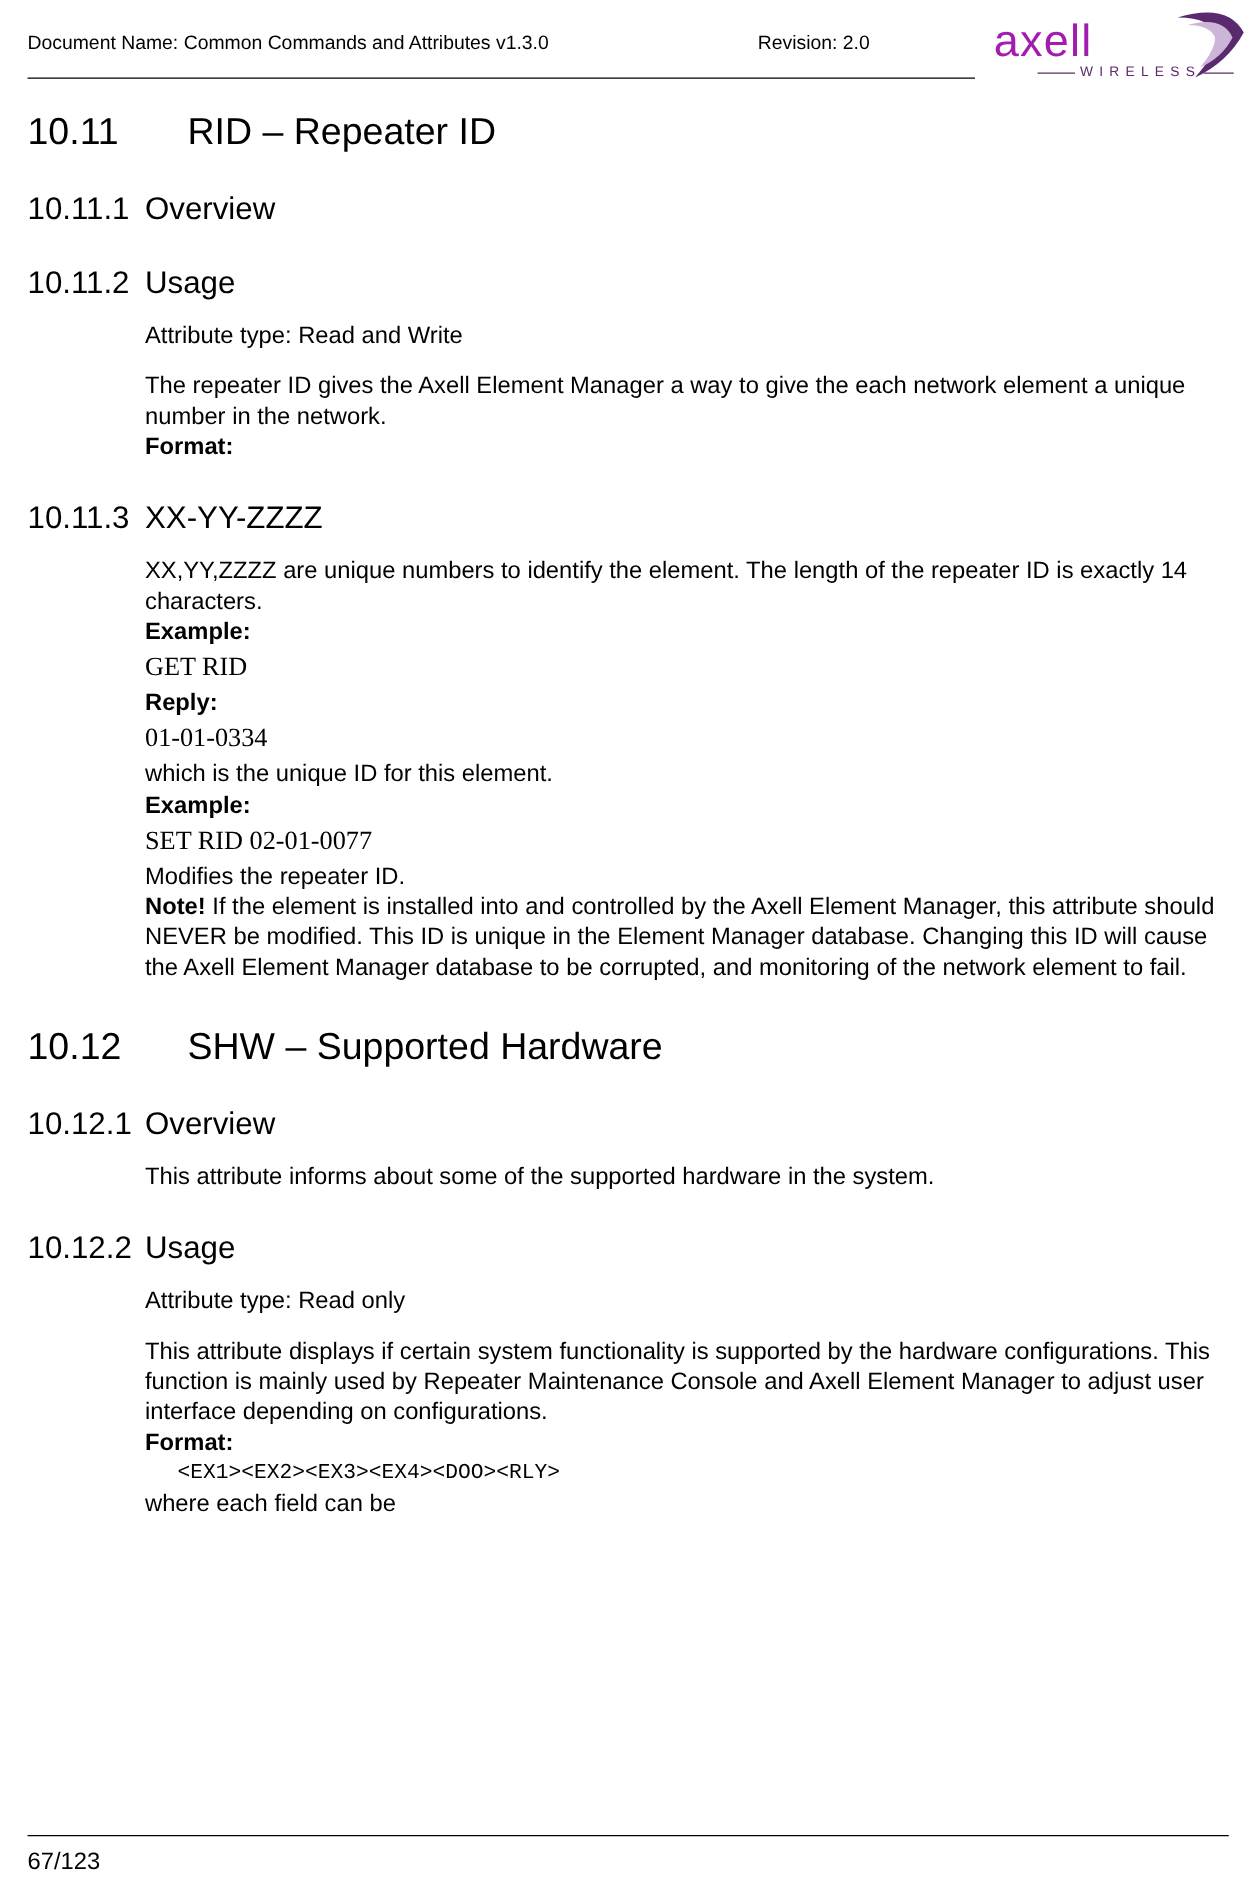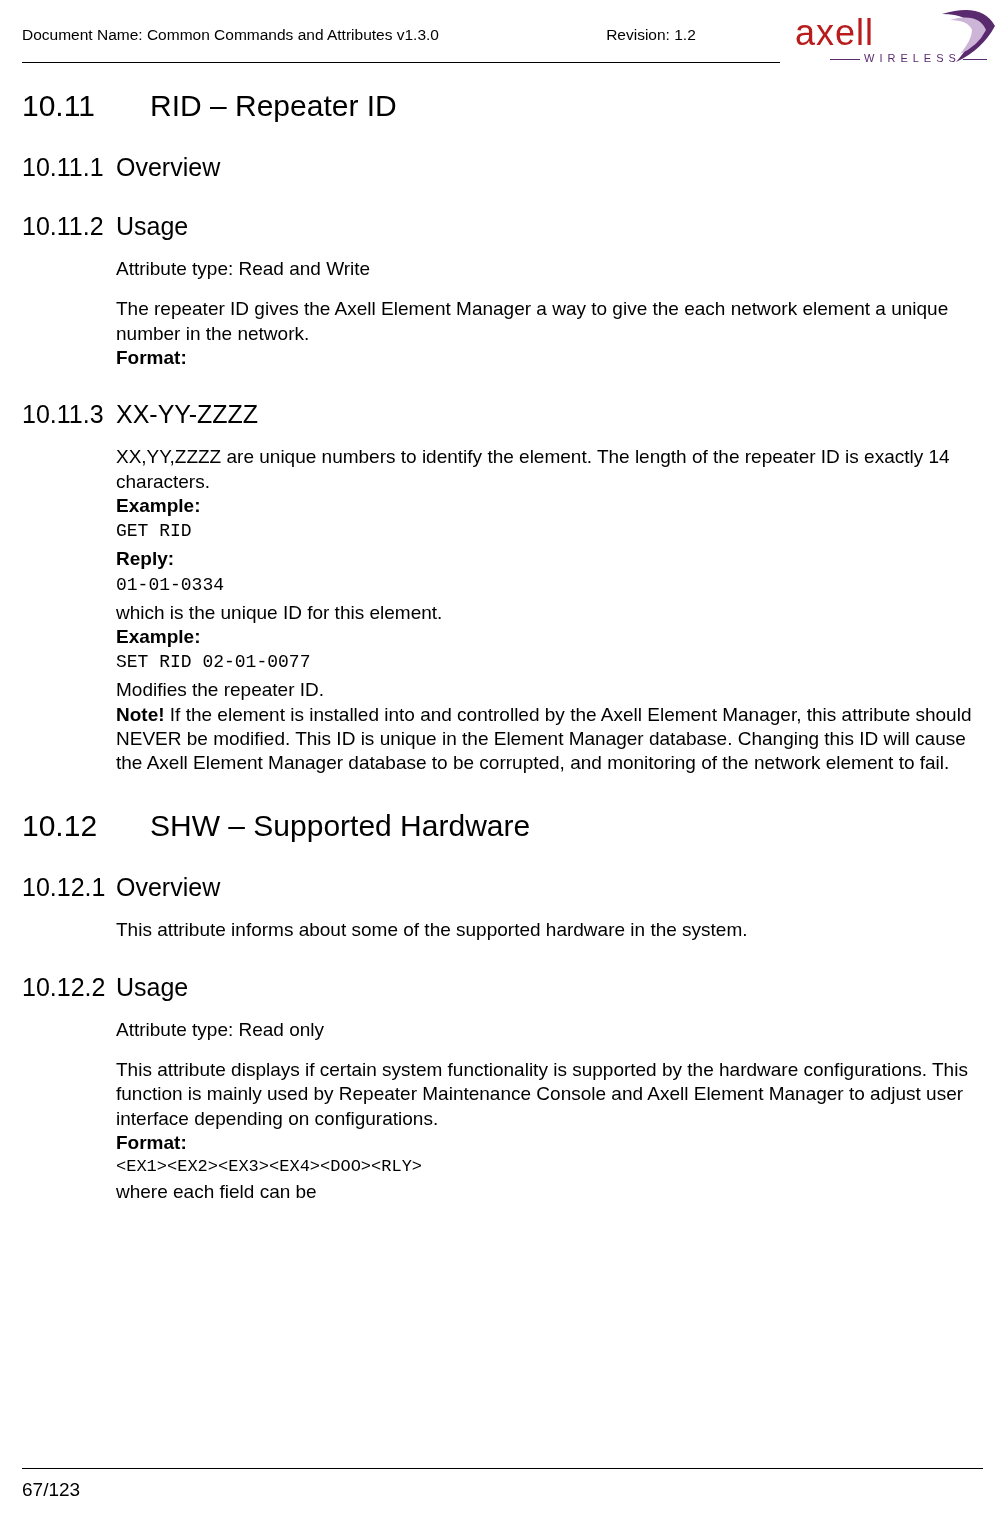--- a/index.html
+++ b/index.html
@@ -49,21 +49,21 @@
     }
     .logo-inner {
       position: relative;
       width: 205px;
       height: 62px;
     }
     .logo-text {
       font-family: Arial, sans-serif;
       font-size: 36px;
       letter-spacing: 1px;
-      color: #b91c1c;
+      color: #a21caf;
       font-weight: 400;
       position: absolute;
       left: 0;
       top: 6px;
     }
     .logo-sub {
       font-family: Arial, sans-serif;
       font-size: 11px;
       letter-spacing: 5px;
       color: #5a2a6e;
@@ -118,22 +118,22 @@
     }
     p.tight {
       font-size: 19px;
       line-height: 1.28;
       margin-top: 0;
     }
     .bold {
       font-weight: 700;
     }
     .mono {
-      font-family: Liberation Mono, monospace;
-      font-size: 18px;
+      font-family: Liberation Serif, serif;
+      font-size: 21px;
       line-height: 1.28;
       margin-top: 2px;
     }
     .footer {
       position: absolute;
       bottom: 16px;
       left: 22px;
       right: 22px;
     }
     .footer-rule {
@@ -143,33 +143,34 @@
     }
     .footer-row {
       display: flex;
       justify-content: space-between;
       font-size: 19px;
     }
     .mono-block {
       font-family: "Courier New", monospace;
       font-size: 17px;
       margin-top: 2px;
+      margin-left: 26px;
     }
   </style>
 </head>
 <body>
 
 <div class="page">
 
   <div class="header-row">
     <div class="header-left">
       <span>Document Name: </span><span>Common Commands and Attributes v1.3.0</span>
     </div>
     <div class="header-mid">
-      <span>Revision: </span><span>1.2</span>
+      <span>Revision: </span><span>2.0</span>
     </div>
     <div style="width:210px"></div>
   </div>
 
   <hr class="hrule">
 
   <div class="logo-wrap">
     <div class="logo-inner">
       <span class="logo-text">axell</span>
       <span class="logo-sub">WIRELESS</span>

